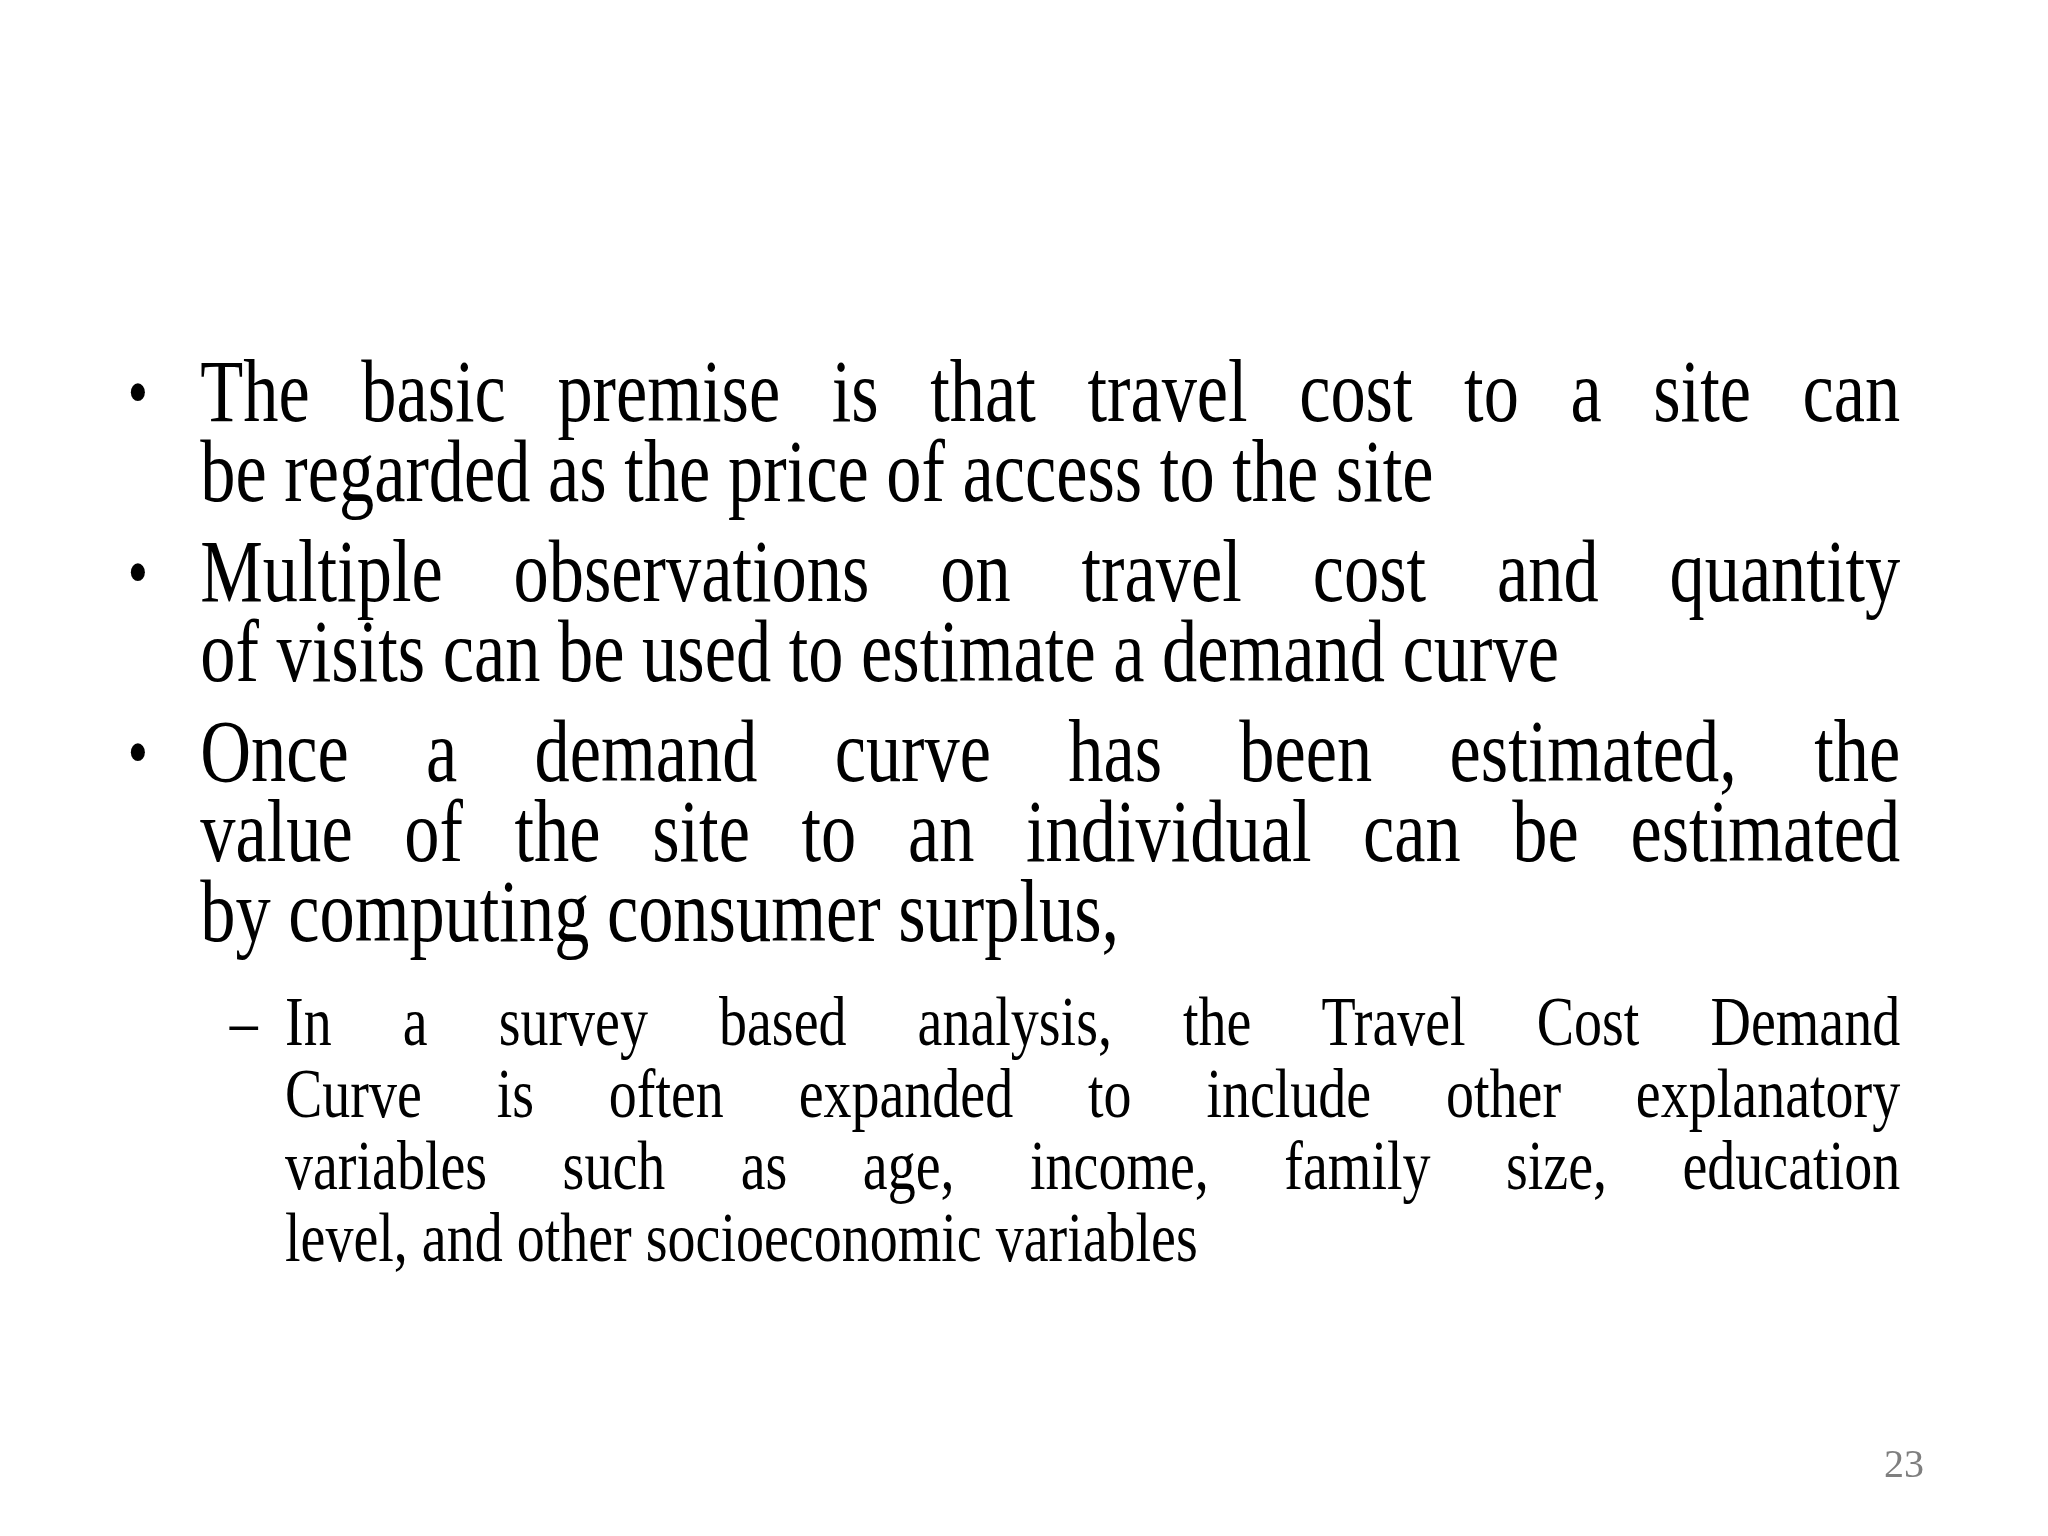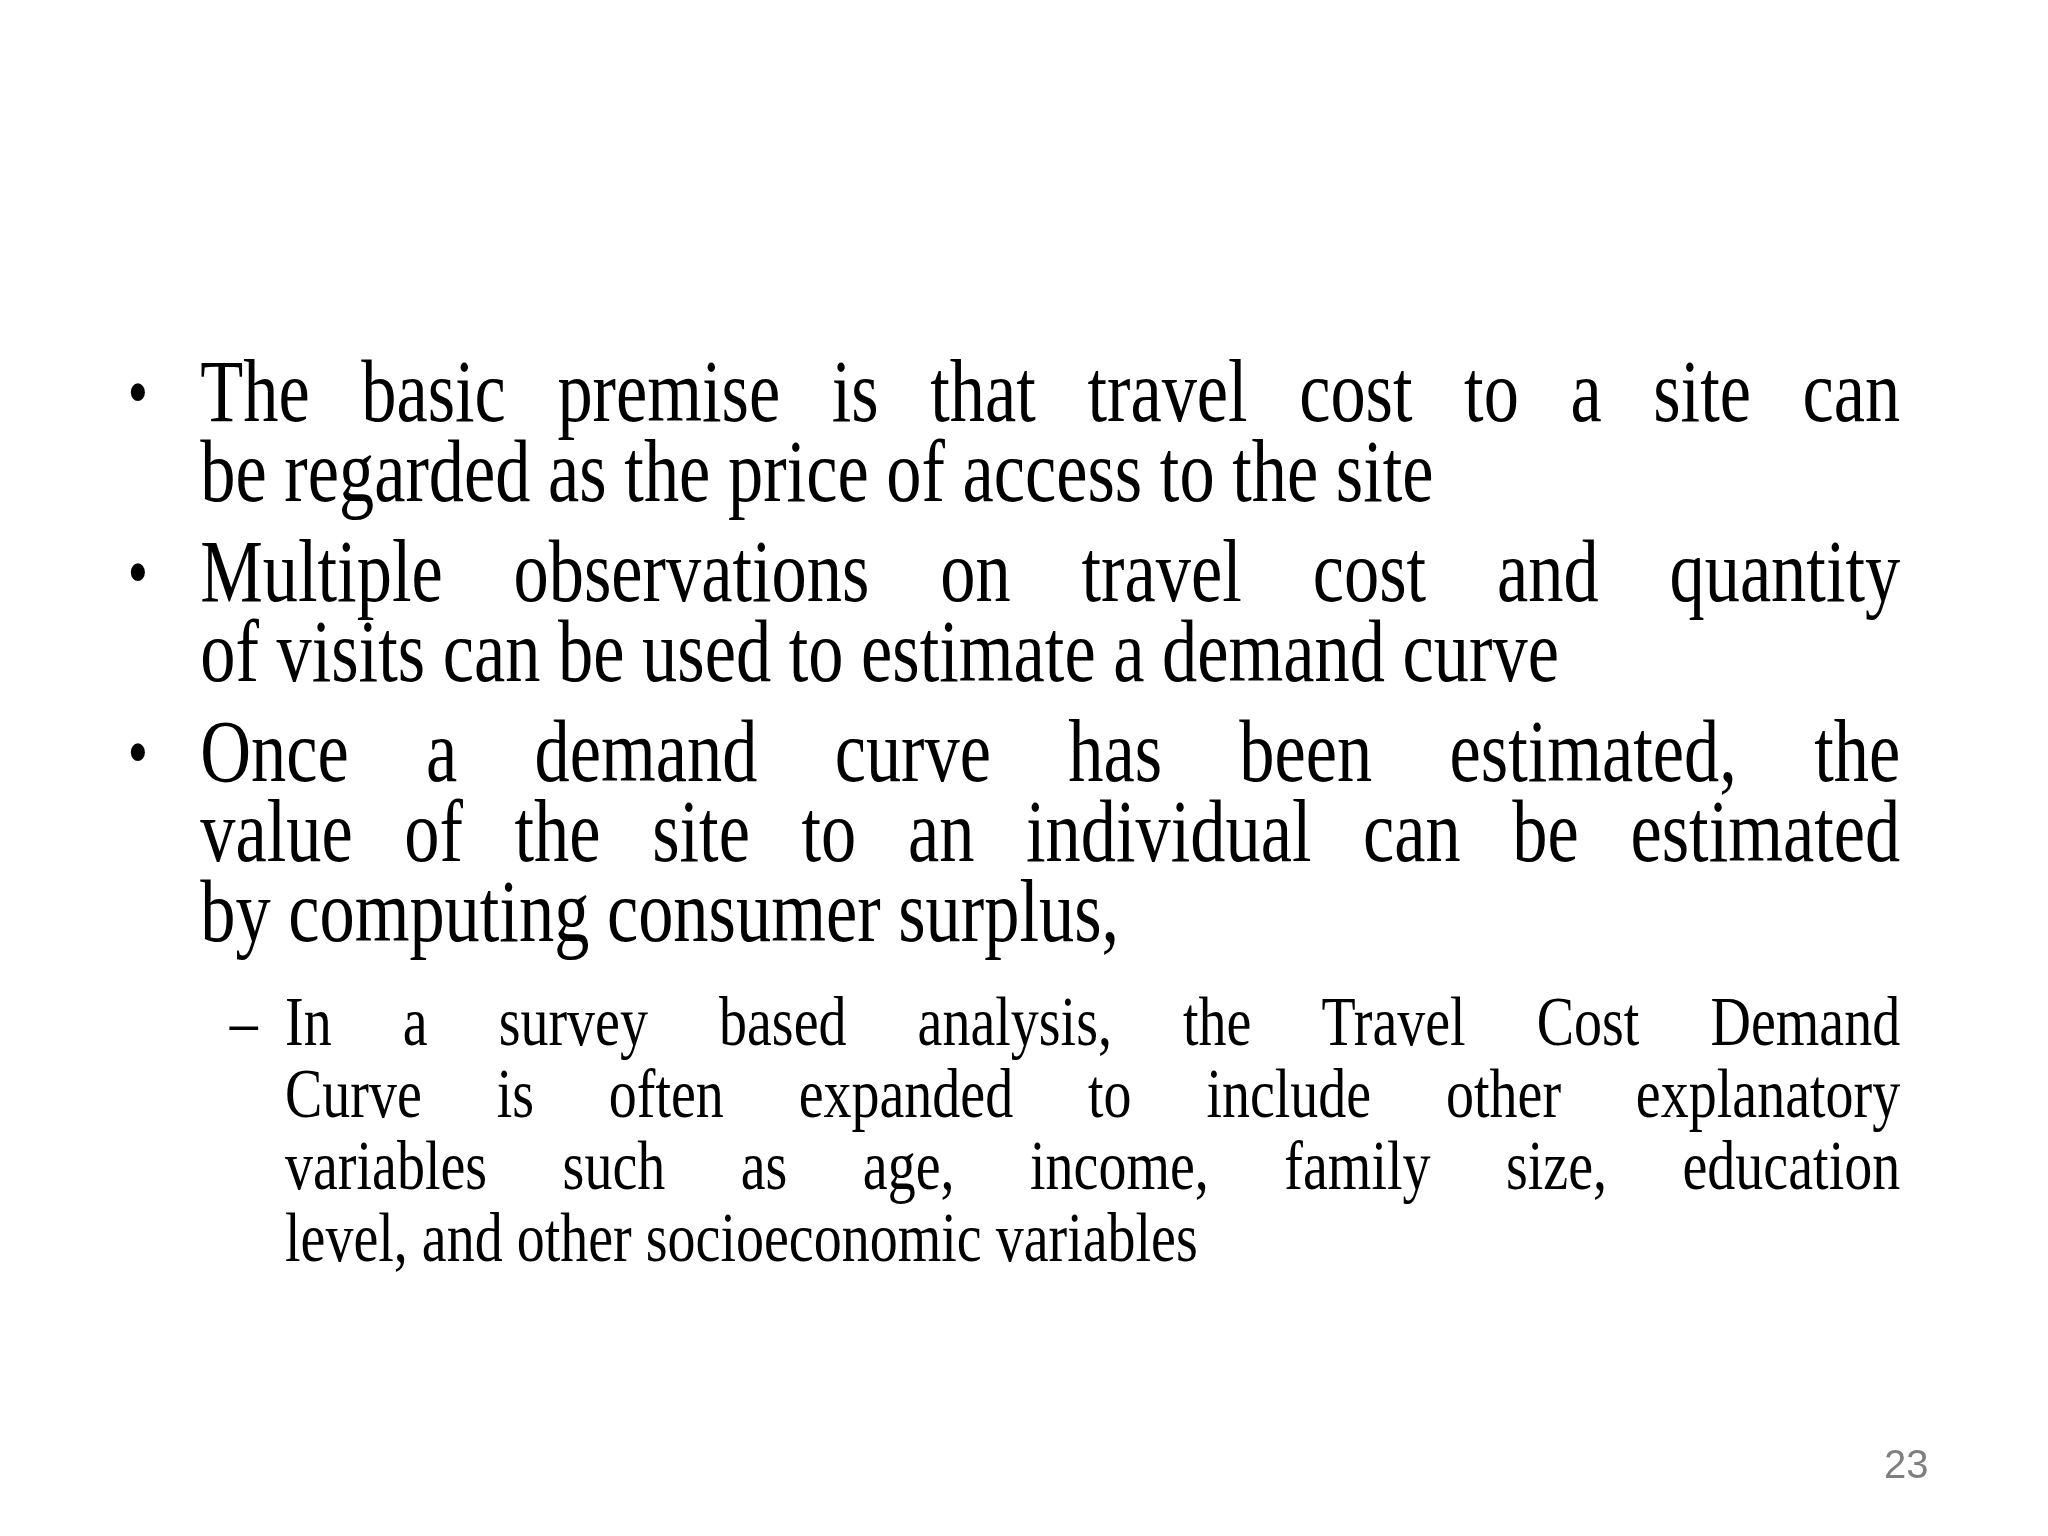--- a/index.html
+++ b/index.html
@@ -66,21 +66,21 @@
     text-align: left;
   }
   .line.just {
     text-align: justify;
     text-align-last: justify;
   }
   .page-num {
     position: absolute;
     left: 1884px;
     top: 1442px;
-    font-family: Liberation Sans, sans-serif;
+    font-family: Liberation Serif, serif;
     font-size: 40px;
     line-height: 44px;
     color: #7f7f7f;
   }
 </style>
 </head>
 <body>
 
 <div class="slide">
   <div class="content">

